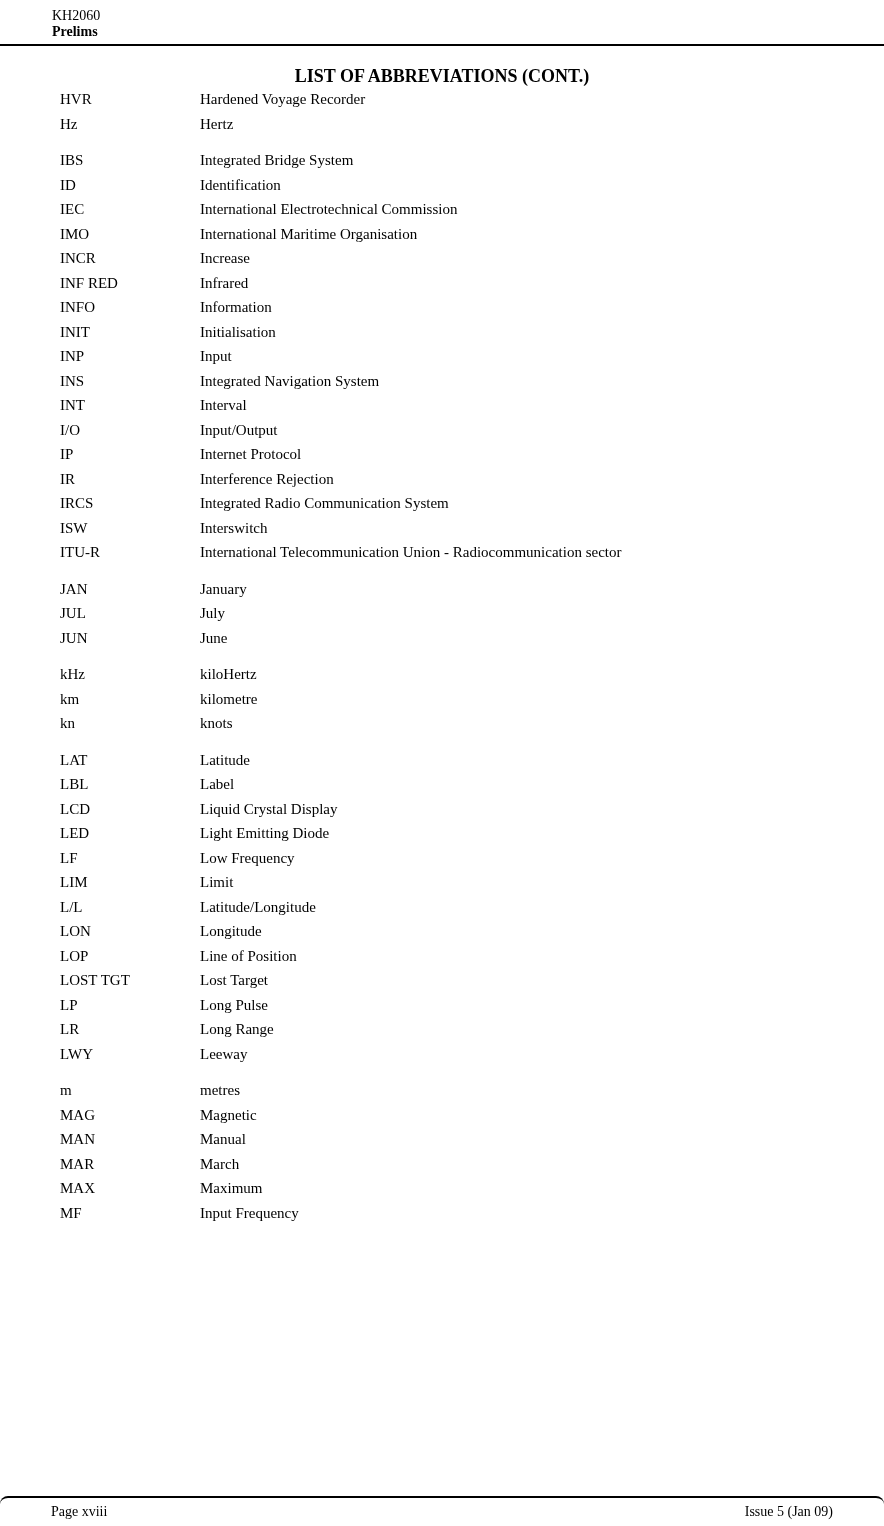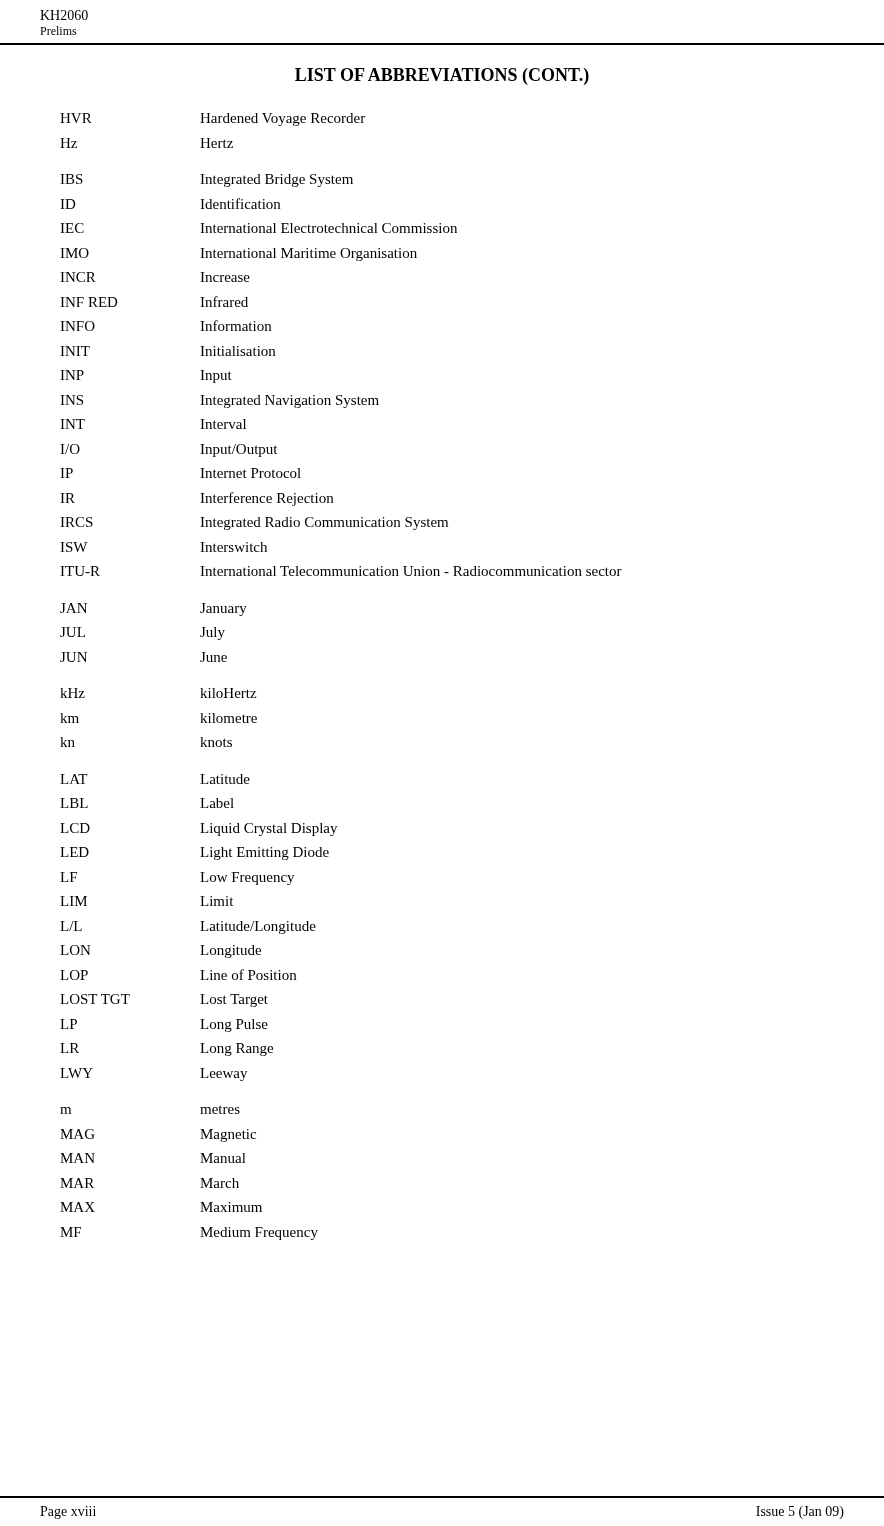--- a/index.html
+++ b/index.html
@@ -31,42 +31,42 @@
       padding: 8px 40px 4px 40px;
       display: flex;
       justify-content: space-between;
       align-items: flex-start;
       border-bottom: 2px solid #000;
     }
 
     .header-left {
       display: flex;
       flex-direction: column;
+      margin-left: 12px;
     }
 
     .header-doc-id {
       font-size: 14px;
       font-weight: normal;
     }
 
     .header-section {
-      font-size: 12px;
-      font-weight: normal;
+      font-size: 14px;
+      font-weight: bold;
     }
 
     .content {
       flex: 1;
       padding: 20px 60px 60px 60px;
     }
 
     .page-title {
       text-align: center;
       font-size: 18px;
       font-weight: bold;
-      margin-bottom: 20px;
     }
 
     .abbrev-row {
       display: flex;
       padding: 1px 0;
       line-height: 1.5;
     }
 
     .abbrev-row.group-spacer {
       height: 12px;
@@ -78,24 +78,25 @@
       flex-shrink: 0;
     }
 
     .abbrev-definition {
       font-size: 15px;
       flex: 1;
     }
 
     .footer {
       border-top: 2px solid #000;
-      padding: 6px 40px;
+      padding: 6px 51px;
       display: flex;
       justify-content: space-between;
       align-items: center;
+      border-radius: 8px;
     }
 
     .footer-page {
       font-size: 14px;
     }
 
     .footer-issue {
       font-size: 14px;
       margin-left: 32px;
     }
@@ -287,21 +288,21 @@
         <div class="abbrev-row">
           <span class="abbrev-code">MAR</span>
           <span class="abbrev-definition">March</span>
         </div>
         <div class="abbrev-row">
           <span class="abbrev-code">MAX</span>
           <span class="abbrev-definition">Maximum</span>
         </div>
         <div class="abbrev-row">
           <span class="abbrev-code">MF</span>
-          <span class="abbrev-definition">Medium Frequency</span>
+          <span class="abbrev-definition">Input Frequency</span>
         </div>
       </div>
   </div>
 
   <div class="footer">
     <span class="footer-page">Page xviii</span>
     <span class="footer-issue">Issue 5 (Jan 09)</span>
   </div>
 </div>
 

